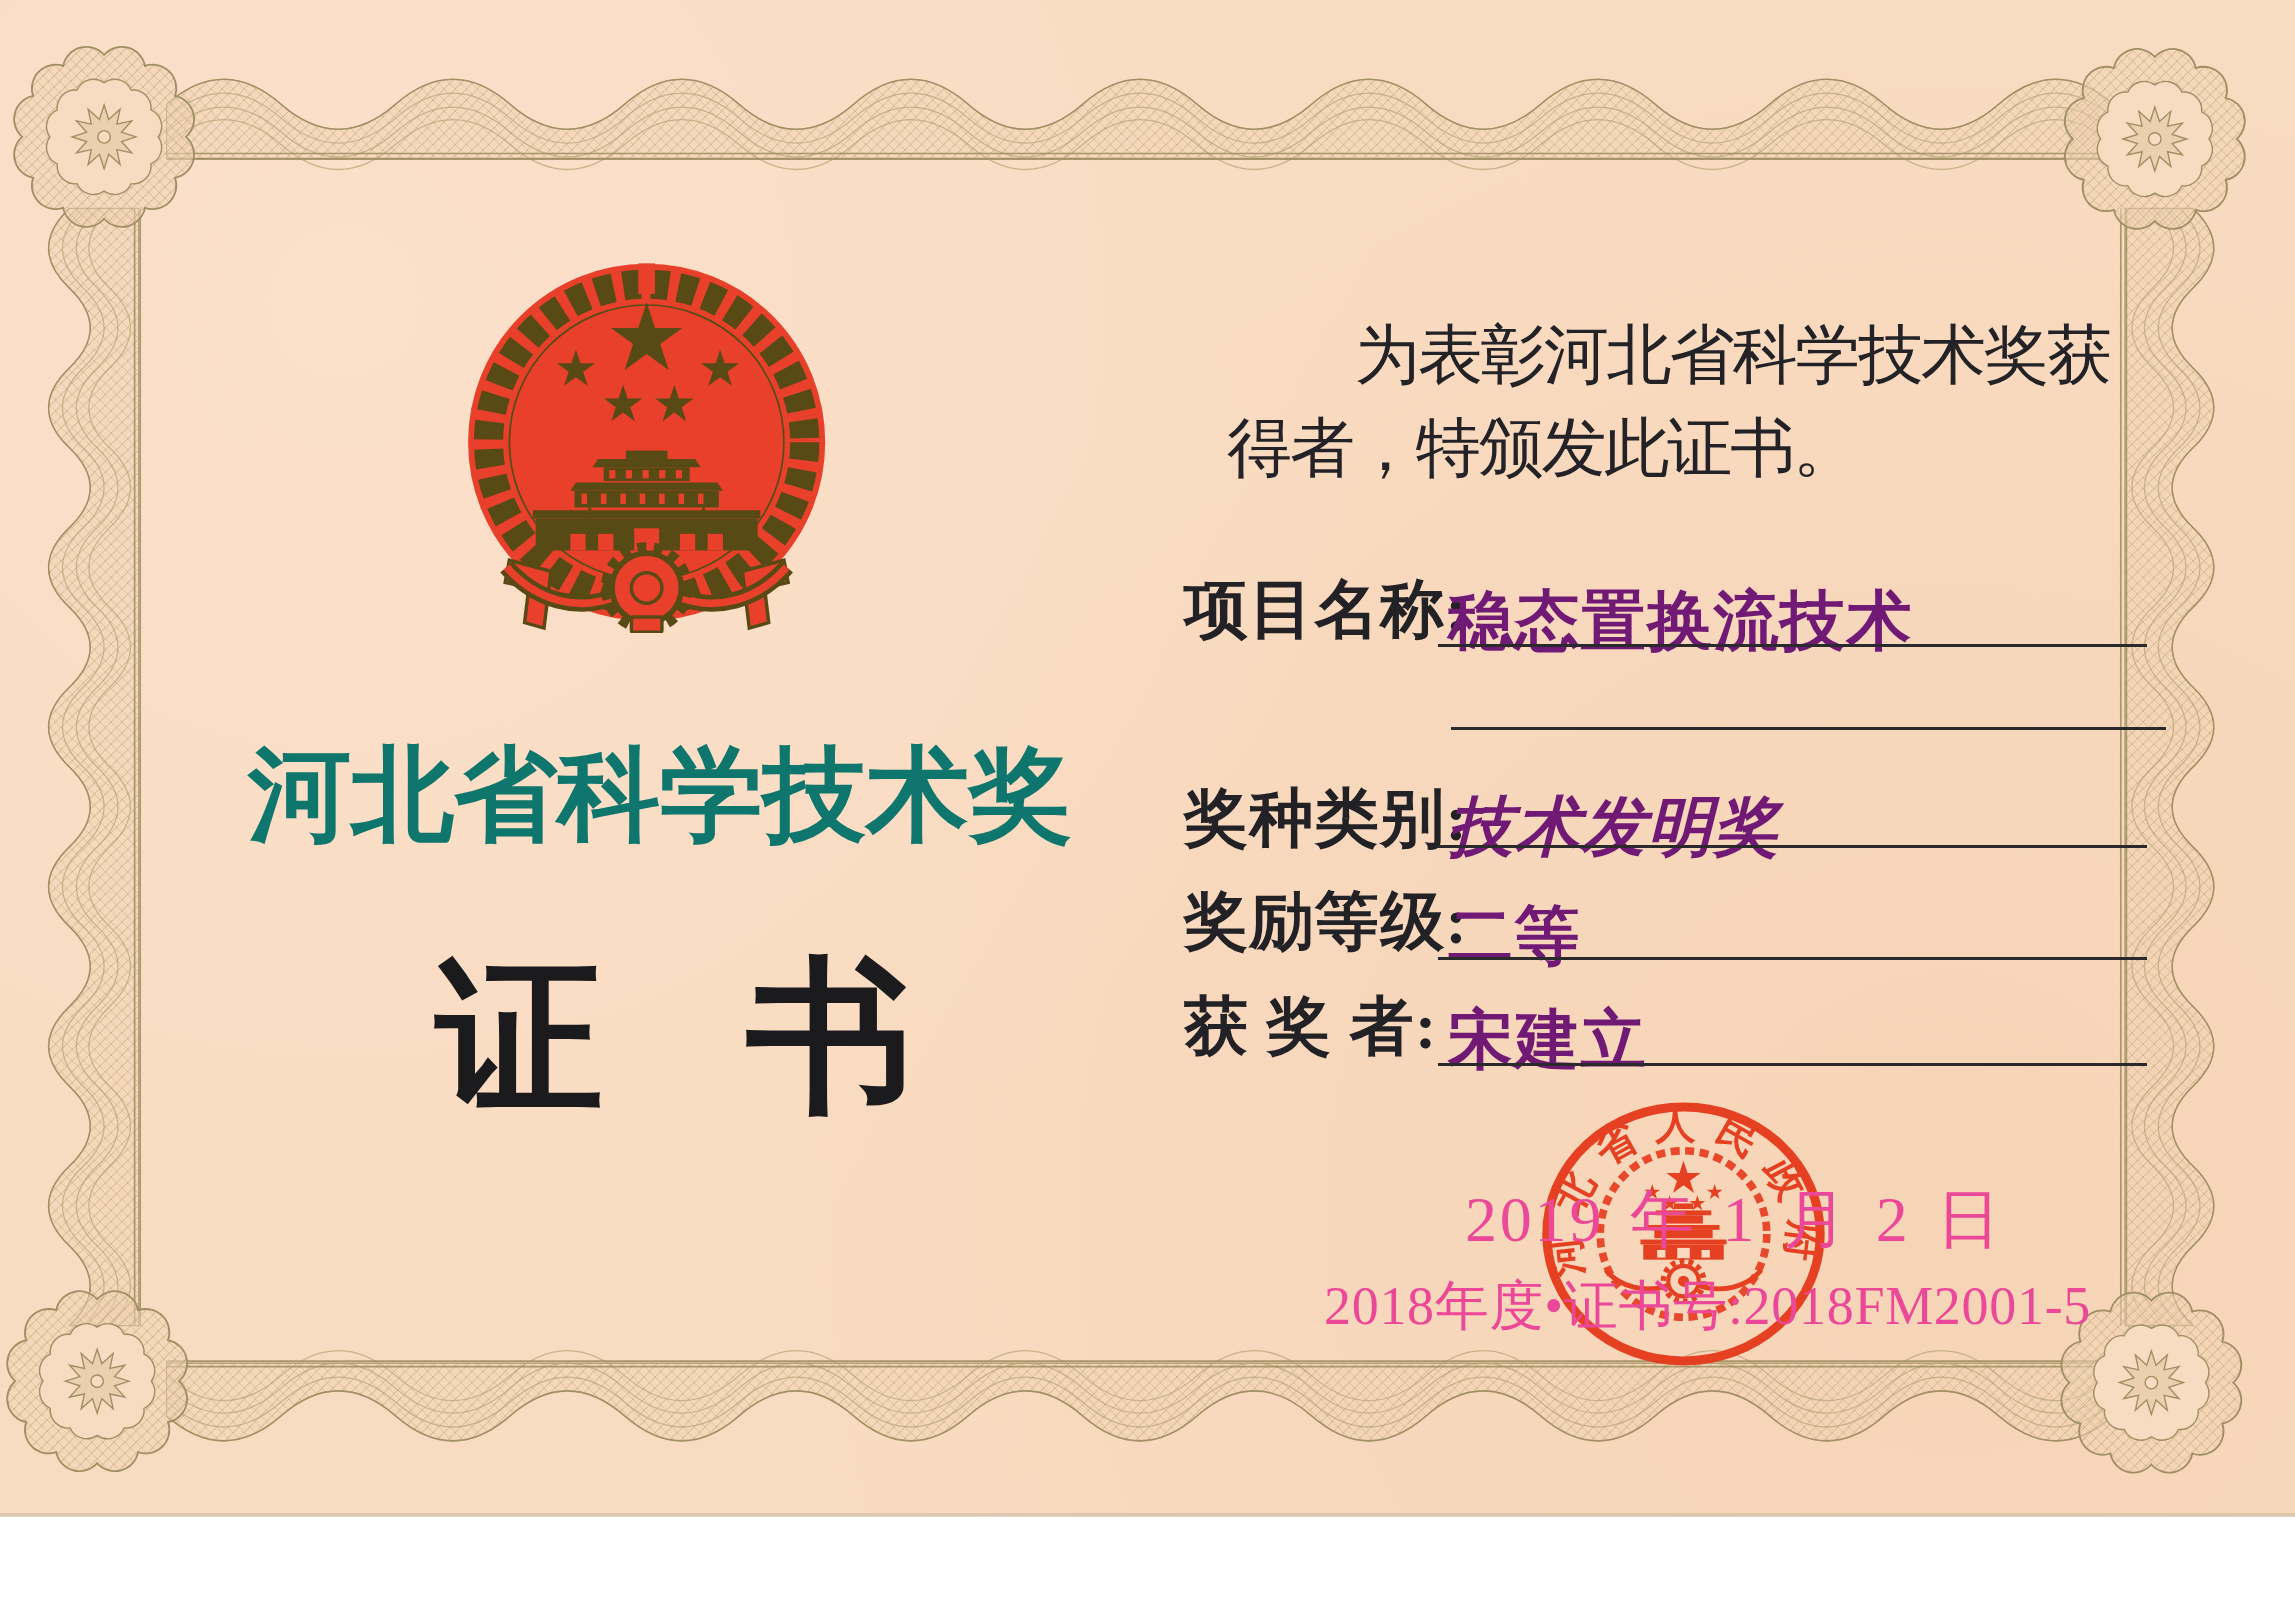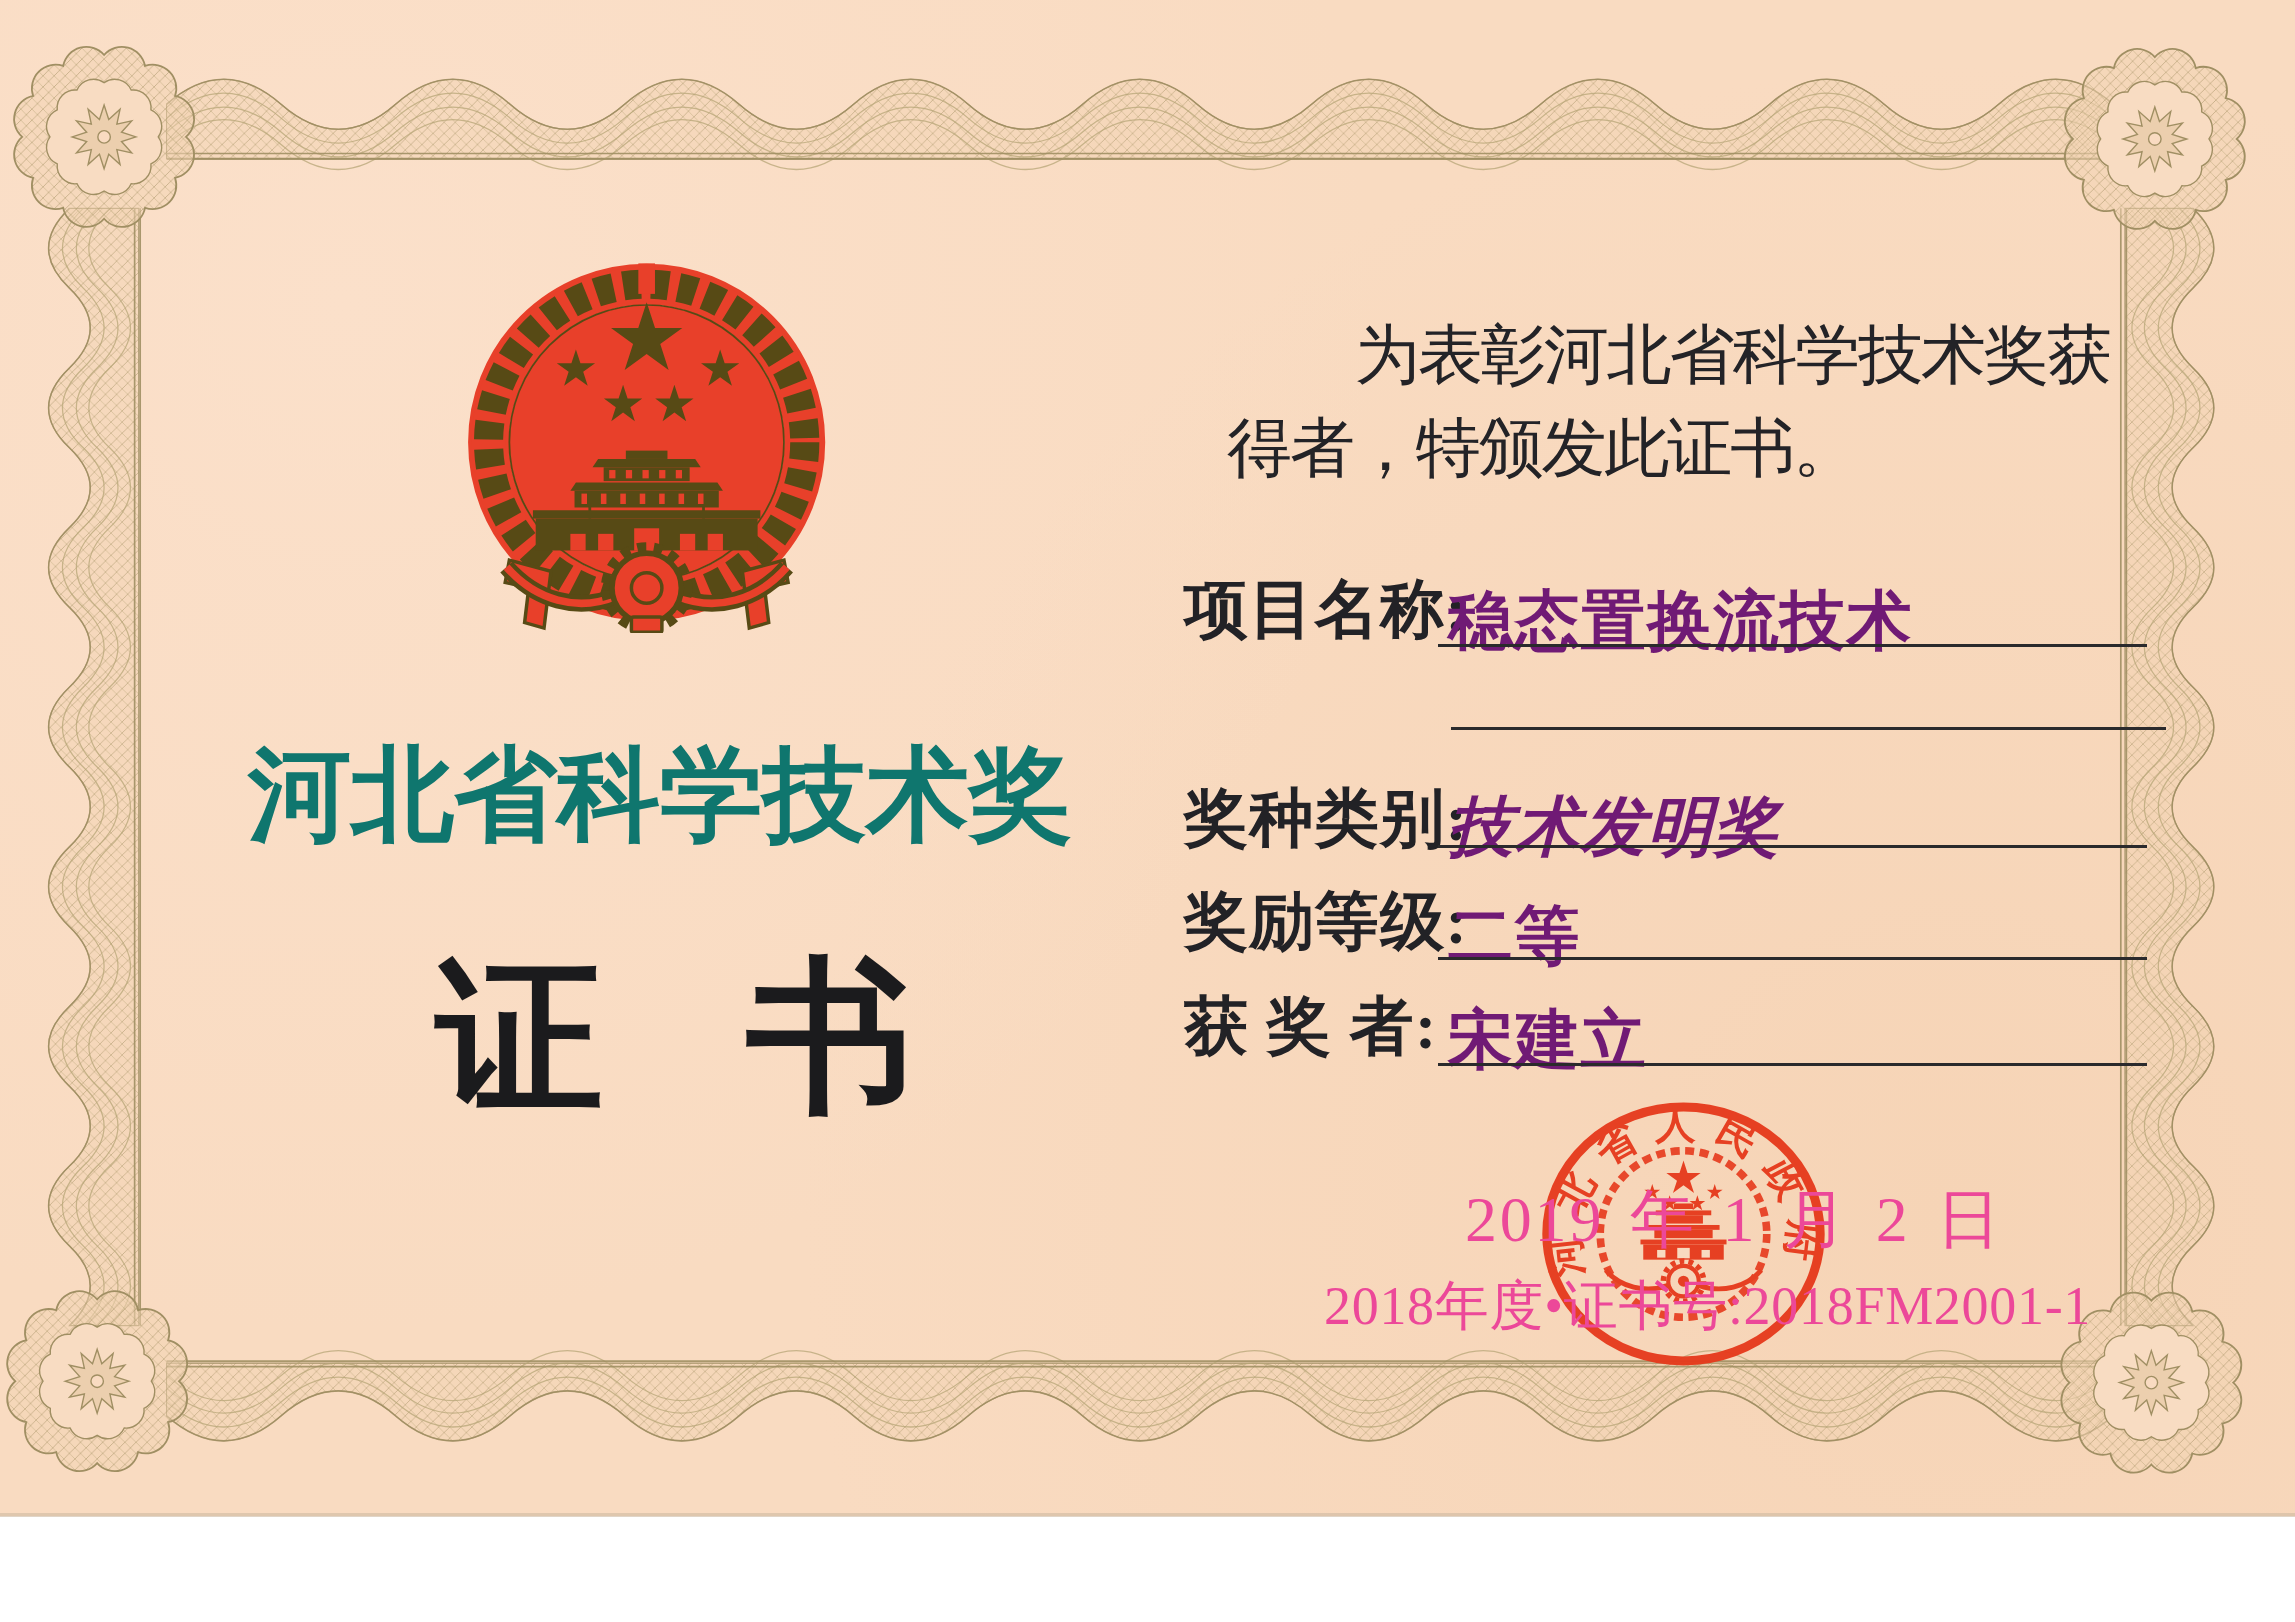--- a/index.html
+++ b/index.html
@@ -257,17 +257,17 @@
     </g>
     <circle class="seal-stroke" cx="0" cy="68" r="29" stroke-width="8" stroke-dasharray="7 6"></circle>
     <circle class="seal-stroke" cx="0" cy="68" r="22" stroke-width="6"></circle>
     <circle class="seal-fill" cx="0" cy="68" r="8"></circle>
     <path class="seal-stroke" d="M -22 74 C -55 86 -92 76 -112 52" stroke-width="7"></path>
     <path class="seal-stroke" d="M 22 74 C 55 86 92 76 112 52" stroke-width="7"></path>
   </g>
 </svg>
 
 <div class="txt dateline" style="left:1465px;top:1188px;">2019 年 1 月 2 日</div>
-<div class="txt certline" style="left:1324px;top:1279px;">2018年度•证书号:2018FM2001-1</div>
+<div class="txt certline" style="left:1324px;top:1279px;">2018年度•证书号:2018FM2001-5</div>
 
 <div class="paper-edge"></div>
 <div class="scan-strip"></div>
 
 
 </body></html>

